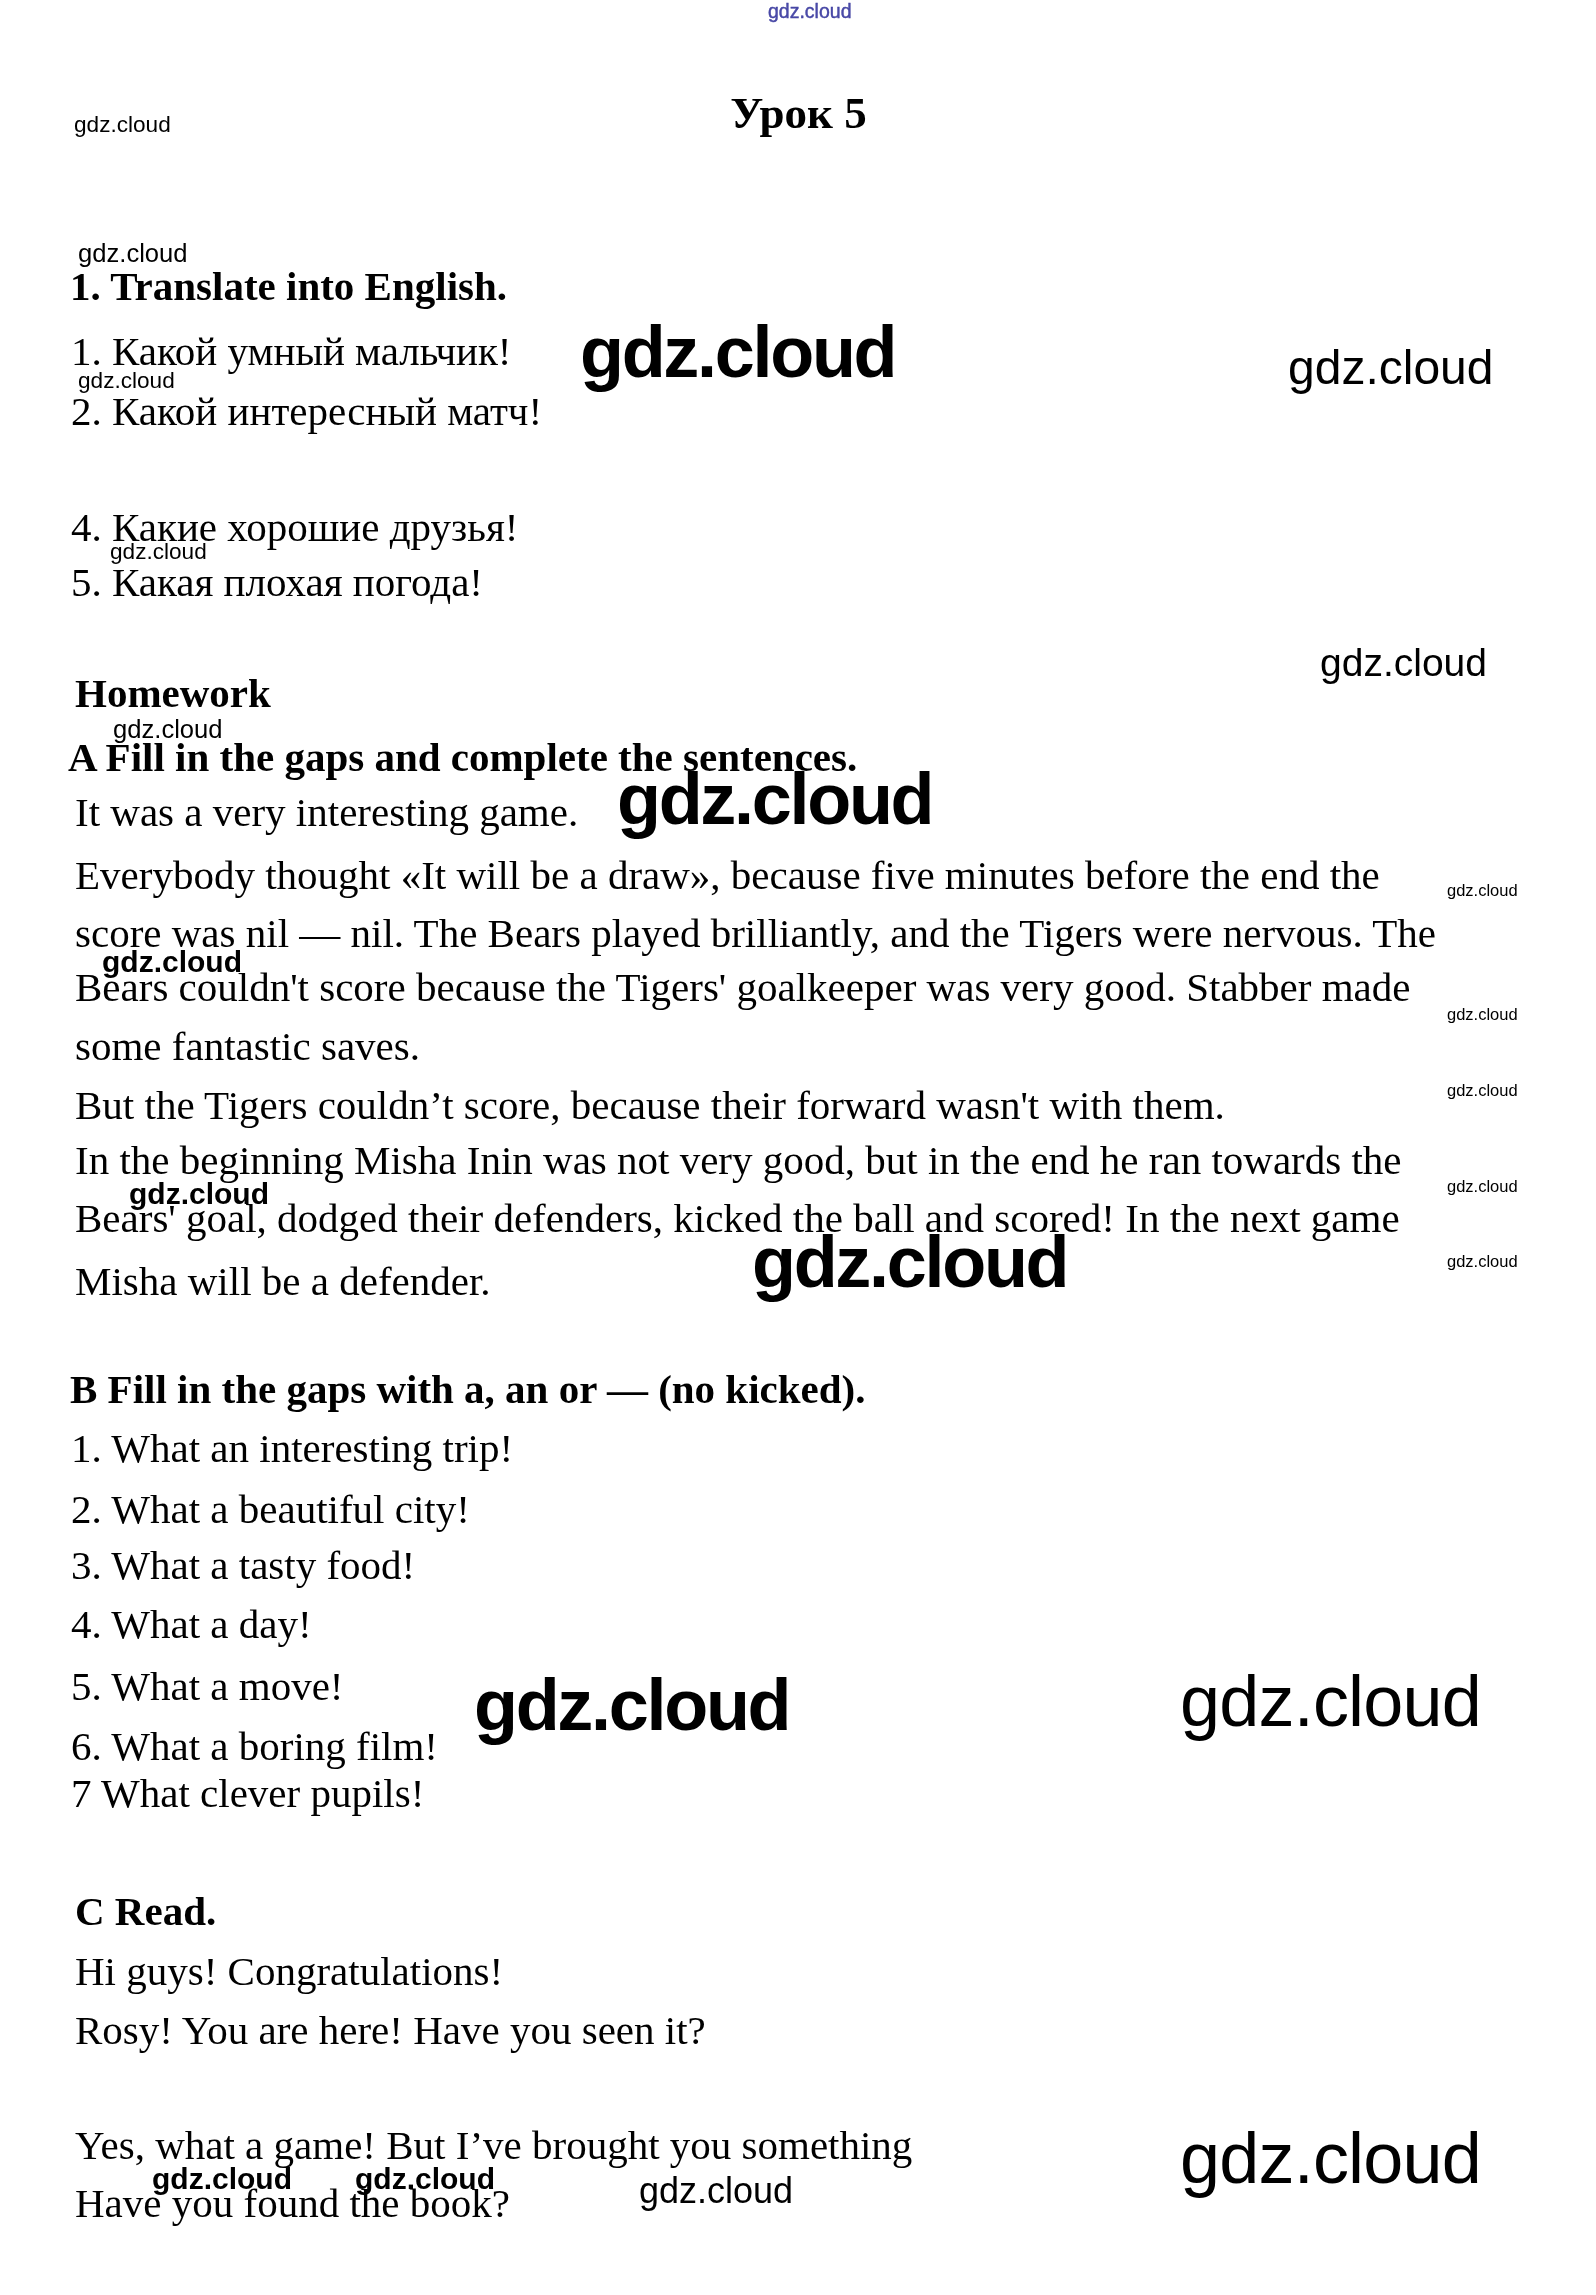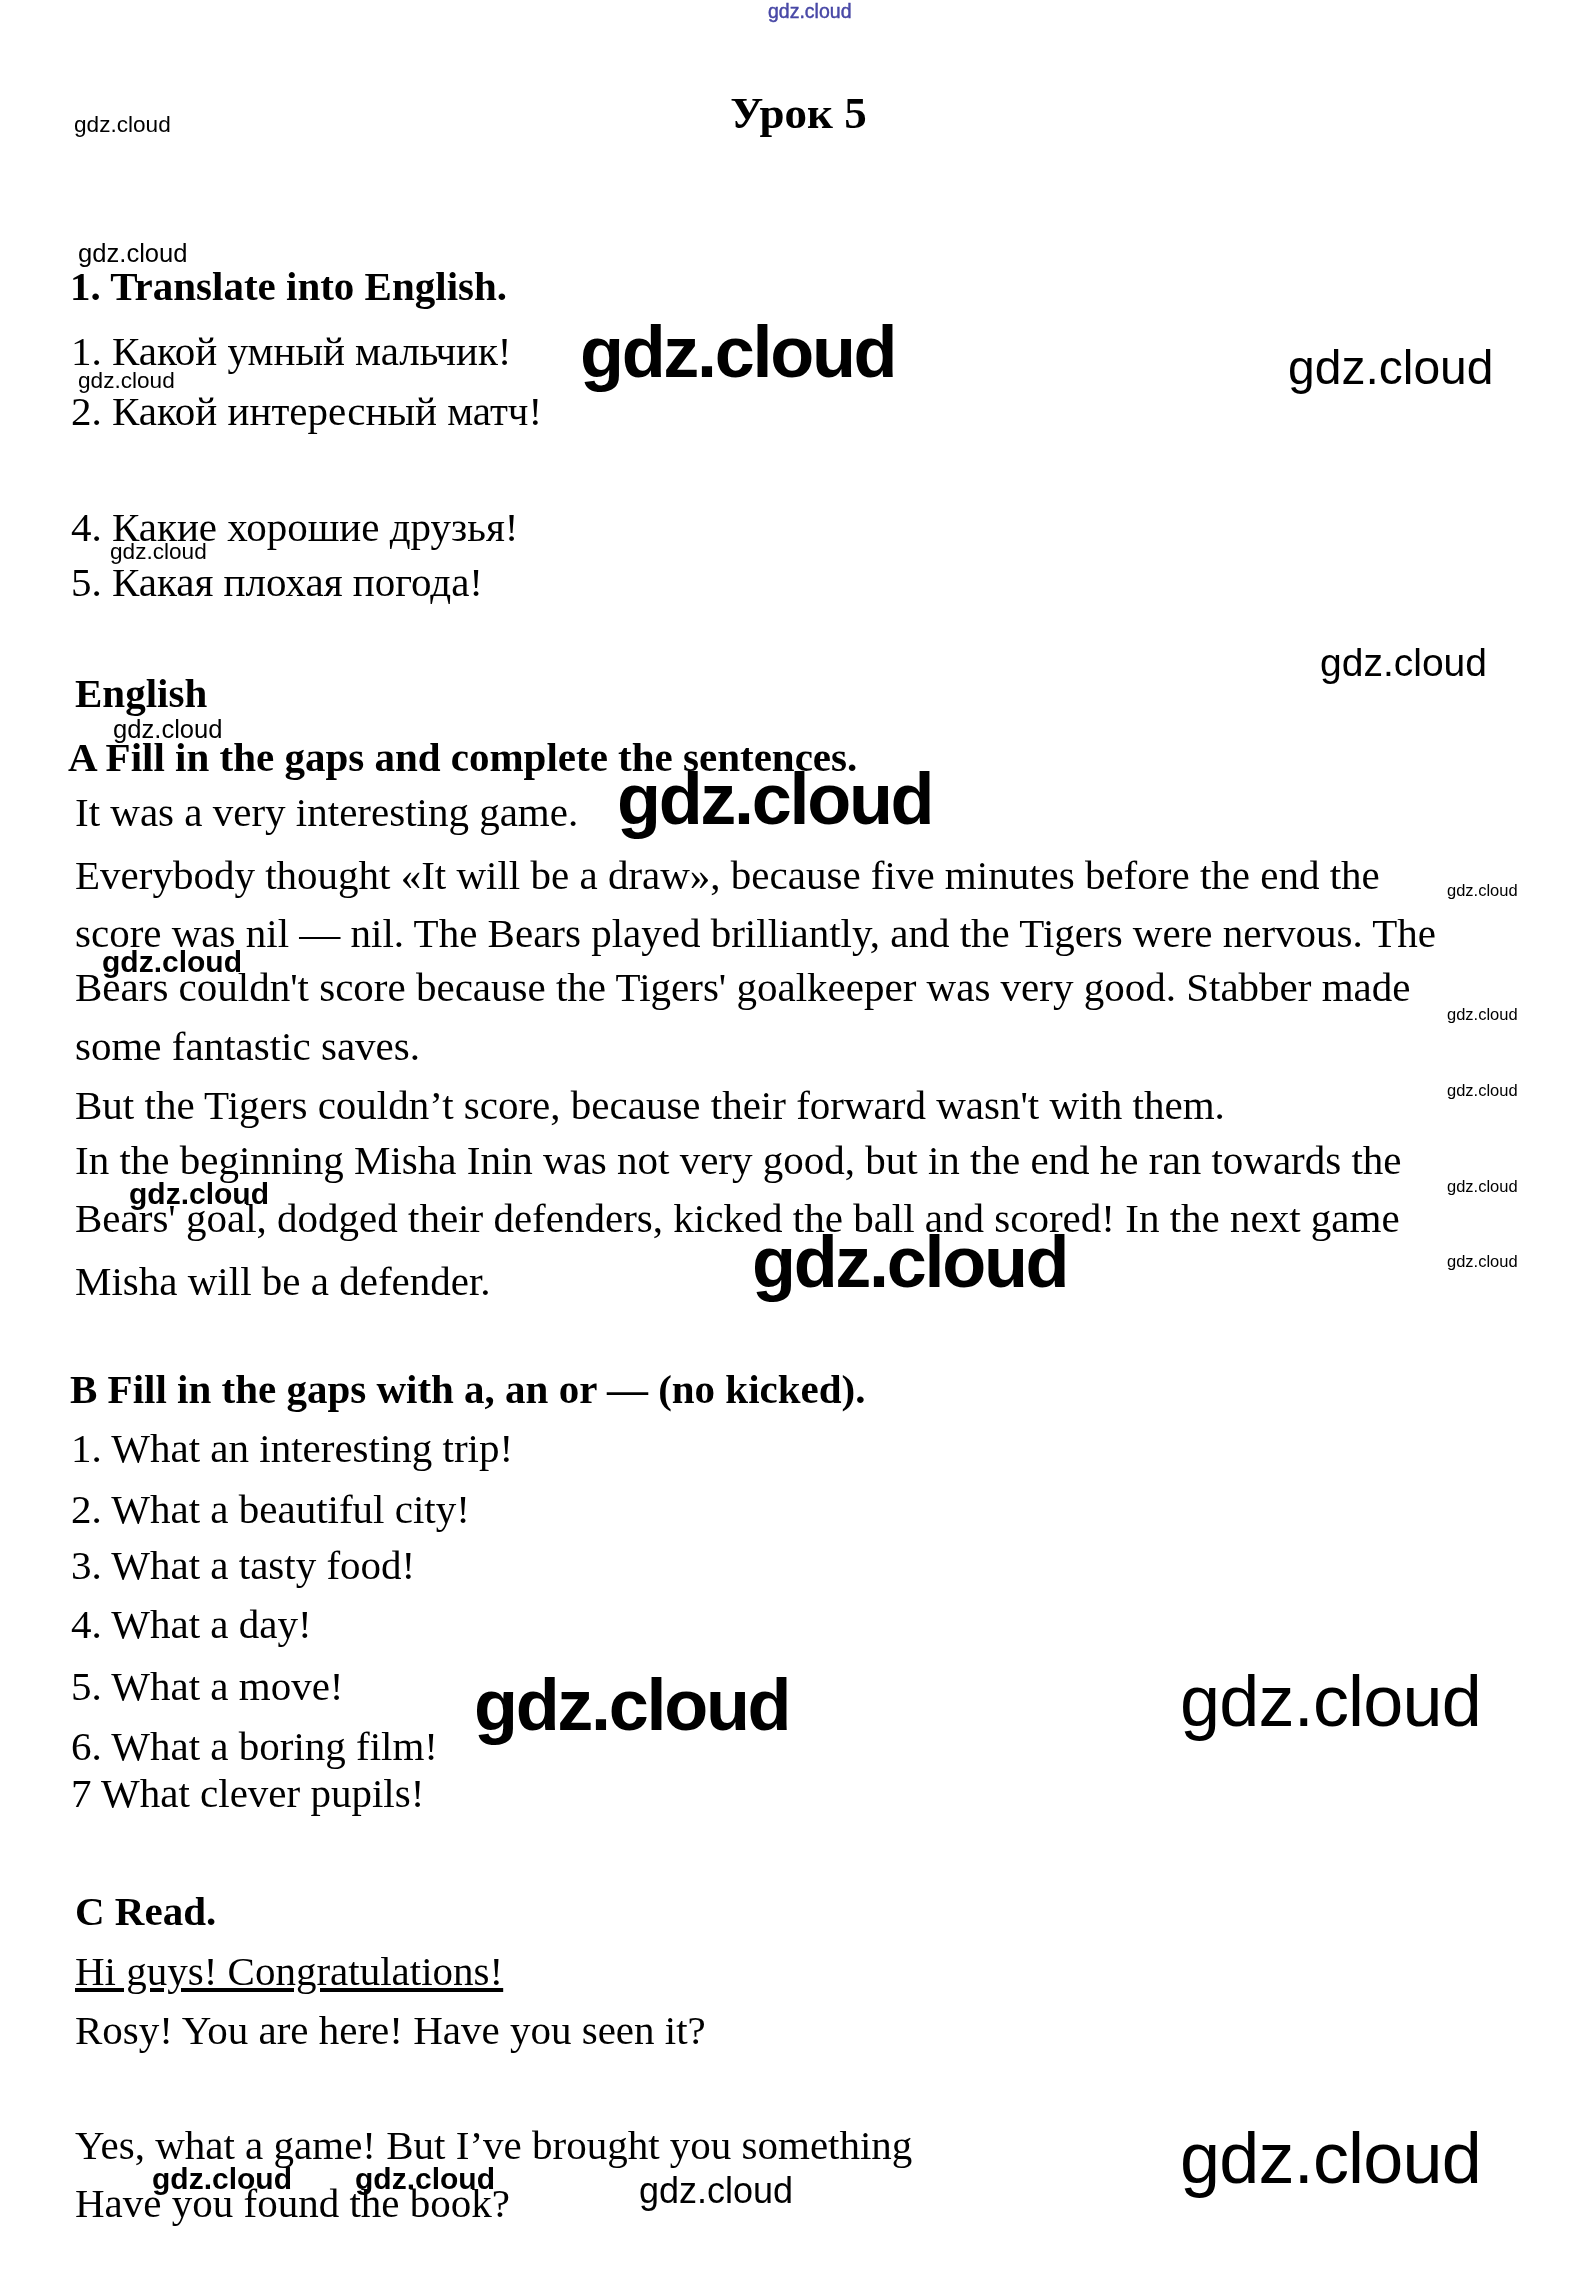--- a/index.html
+++ b/index.html
@@ -79,21 +79,21 @@
   <span class="wm wm-big" style="top:2122px;left:1180px;">gdz.cloud</span>
 
   <div class="title">Урок 5</div>
 
   <div class="line bold" style="top:264px;left:70px;">1. Translate into English.</div>
   <div class="line" style="top:329px;left:71px;">1. Какой умный мальчик!</div>
   <div class="line" style="top:389px;left:71px;">2. Какой интересный матч!</div>
   <div class="line" style="top:505px;left:71px;">4. Какие хорошие друзья!</div>
   <div class="line" style="top:560px;left:71px;">5. Какая плохая погода!</div>
 
-  <div class="line bold" style="top:671px;left:75px;">English</div>
+  <div class="line bold" style="top:671px;left:75px;">Homework</div>
 
   <div class="line bold" style="top:735px;left:68px;">A Fill in the gaps and complete the sentences.</div>
   <div class="line" style="top:790px;">It was a very interesting game.</div>
   <div class="line" style="top:853px;">Everybody thought «It will be a draw», because five minutes before the end the</div>
   <div class="line" style="top:911px;">score was nil — nil. The Bears played brilliantly, and the Tigers were nervous. The</div>
   <div class="line" style="top:965px;">Bears couldn't score because the Tigers' goalkeeper was very good. Stabber made</div>
   <div class="line" style="top:1024px;">some fantastic saves.</div>
   <div class="line" style="top:1138px;">In the beginning Misha Inin was not very good, but in the end he ran towards the</div>
   <div class="line" style="top:1083px;">But the Tigers couldn’t score, because their forward wasn't with them.</div>
   <div class="line" style="top:1196px;">Bears' goal, dodged their defenders, kicked the ball and scored! In the next game</div>
@@ -102,19 +102,19 @@
   <div class="line bold" style="top:1367px;left:70px;">B Fill in the gaps with a, an or — (no kicked).</div>
   <div class="line" style="top:1426px;left:71px;">1. What an interesting trip!</div>
   <div class="line" style="top:1487px;left:71px;">2. What a beautiful city!</div>
   <div class="line" style="top:1543px;left:71px;">3. What a tasty food!</div>
   <div class="line" style="top:1602px;left:71px;">4. What a day!</div>
   <div class="line" style="top:1664px;left:71px;">5. What a move!</div>
   <div class="line" style="top:1724px;left:71px;">6. What a boring film!</div>
   <div class="line" style="top:1771px;left:71px;">7 What clever pupils!</div>
 
   <div class="line bold" style="top:1889px;">C Read.</div>
-  <div class="line" style="top:1949px;text-decoration:underline;">Hi guys! Congratulations!</div>
+  <div class="line" style="top:1949px;">Hi guys! Congratulations!</div>
   <div class="line" style="top:2008px;">Rosy! You are here! Have you seen it?</div>
   <div class="line" style="top:2181px;">Have you found the book?</div>
   <div class="line" style="top:2123px;">Yes, what a game! But I’ve brought you something</div>
 
 </div>
 
 
 </body></html>

